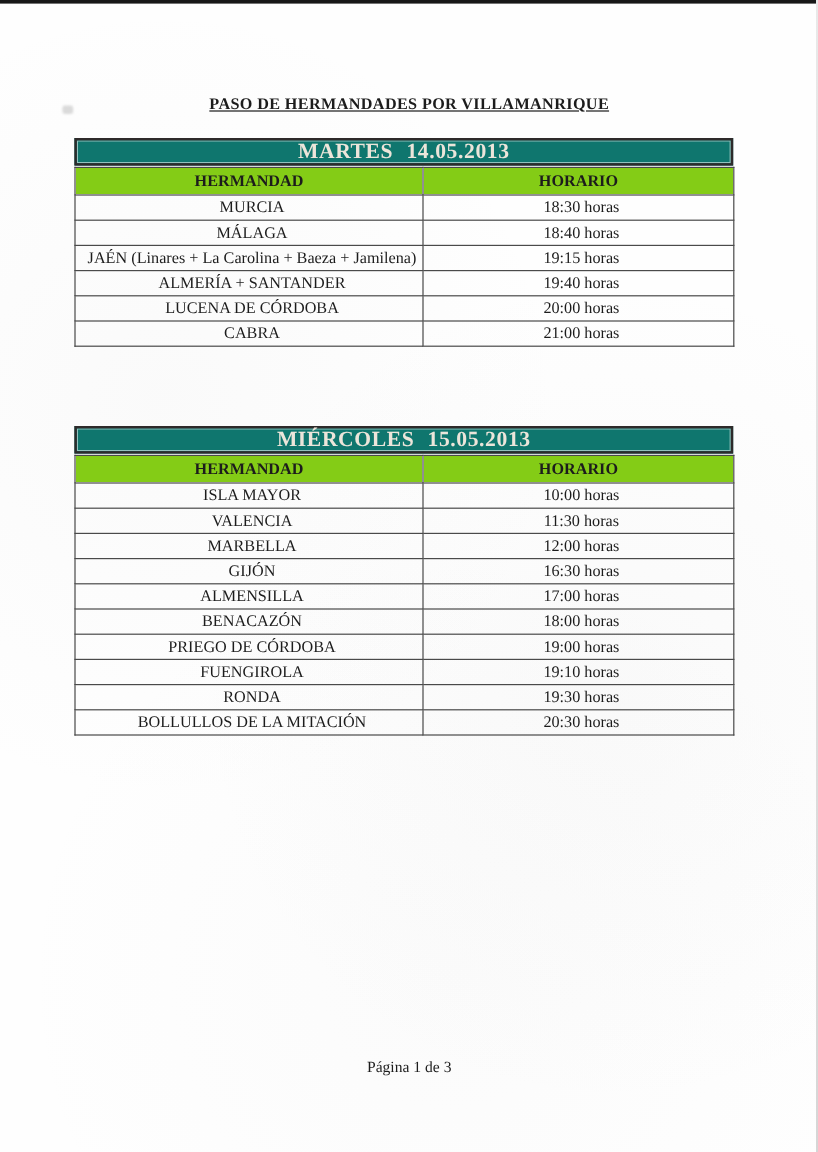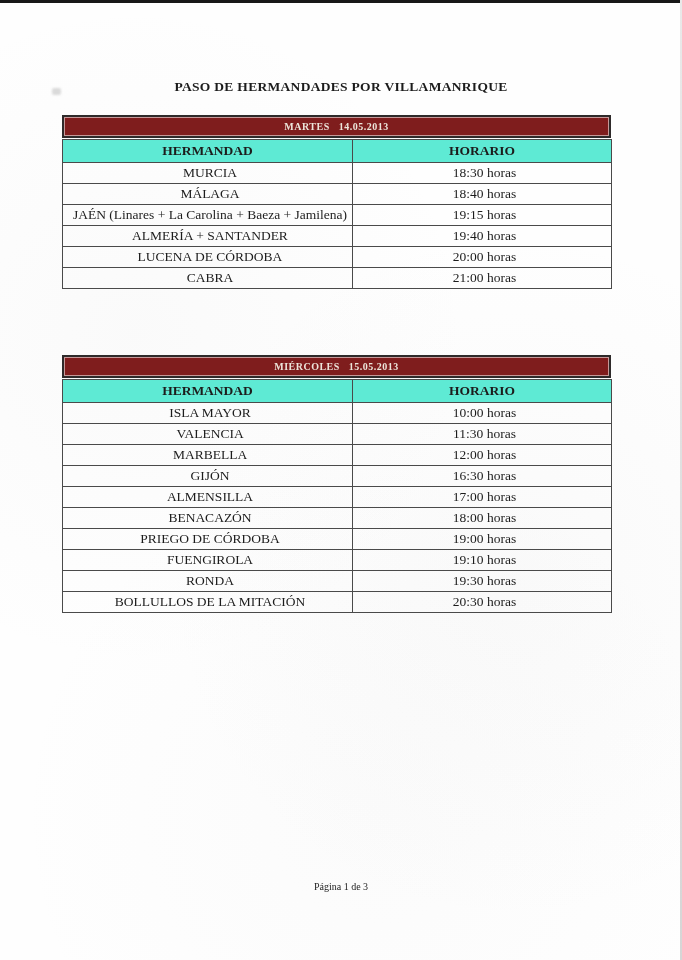--- a/index.html
+++ b/index.html
@@ -29,63 +29,63 @@
     background:linear-gradient(#e9e9e9,#d6d6d6);
   }
   .scan-smudge{
     position:absolute;left:52px;top:88px;width:9px;height:7px;
     background:#9a9a9a;opacity:.35;border-radius:2px;
     filter:blur(1px);
   }
   .doc-title{
     position:absolute;top:79px;left:0;width:682px;
     text-align:center;
-    font-weight:bold;font-size:13.5px;letter-spacing:.3px;
+    font-weight:bold;font-size:13.5px;letter-spacing:.3px;text-decoration:underline;
   }
   .sched{
     position:absolute;left:62px;width:549px;
   }
   .sched.t1{top:115px;}
   .sched.t2{top:355px;}
   .day-band{
     border:2px solid #2e2a2a;
-    background:#7f1d1d;
+    background:#0f766e;
     box-shadow:inset 0 0 0 1px rgba(255,255,255,.55);
     height:19px;line-height:19px;
     text-align:center;
     color:#ece5da;
-    font-weight:bold;font-size:10px;
+    font-weight:bold;font-size:18px;
     letter-spacing:.5px;word-spacing:6px;
     margin-bottom:1px;
   }
   table.grid{
     width:100%;border-collapse:collapse;
     table-layout:fixed;
   }
   table.grid th, table.grid td{
     border:1px solid #4a4a4a;
     font-size:13.5px;
     padding:0 0 0 5px;
     overflow:hidden;white-space:nowrap;
   }
   table.grid th{
     height:22px;
-    background:#5eead4;
+    background:#84cc16;
     text-align:center;
     font-weight:bold;
     padding:0;
   }
   table.grid td{height:20px;}
   col.c-name{width:290px;}
   col.c-time{width:259px;}
   td.t-name{text-align:center;}
   td.t-time{text-align:center;padding:0;}
   .page-footer{
     position:absolute;top:881px;left:0;width:682px;
-    text-align:center;font-size:10px;
+    text-align:center;font-size:13px;
   }
 </style>
 </head>
 <body>
 
 <div class="paper-noise"></div>
 <div class="scan-top-edge"></div>
 <div class="scan-right-edge"></div>
 <div class="scan-smudge"></div>
 

